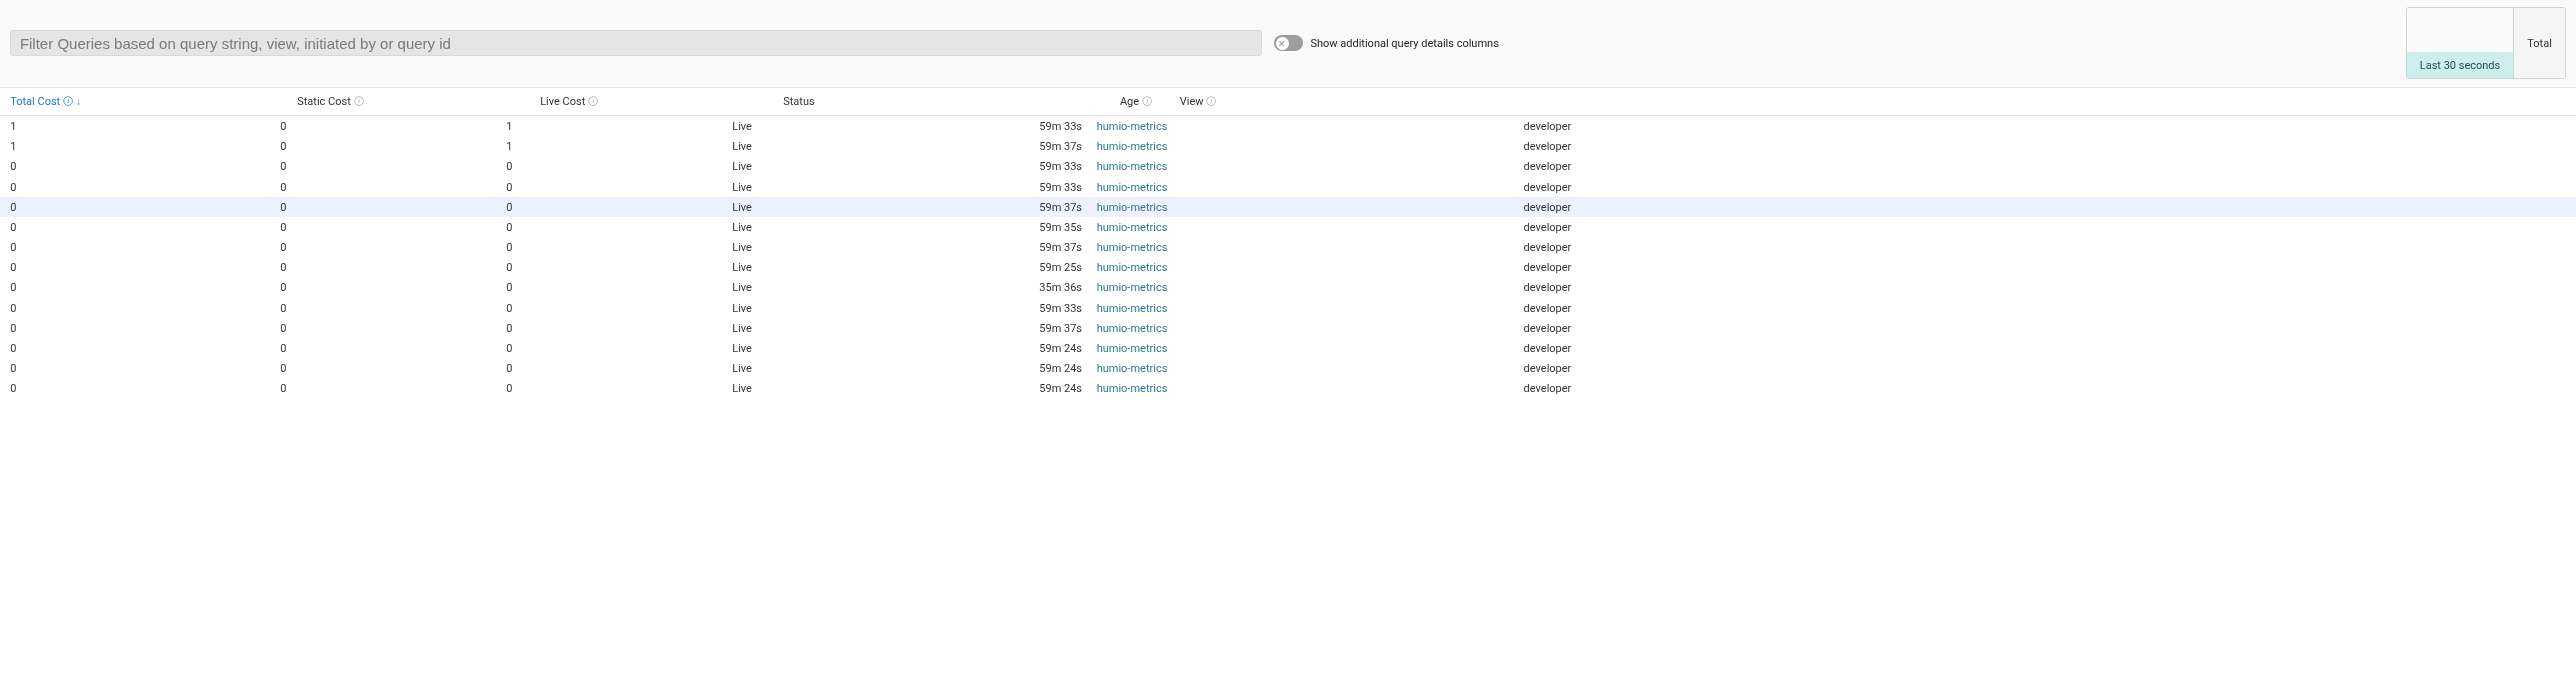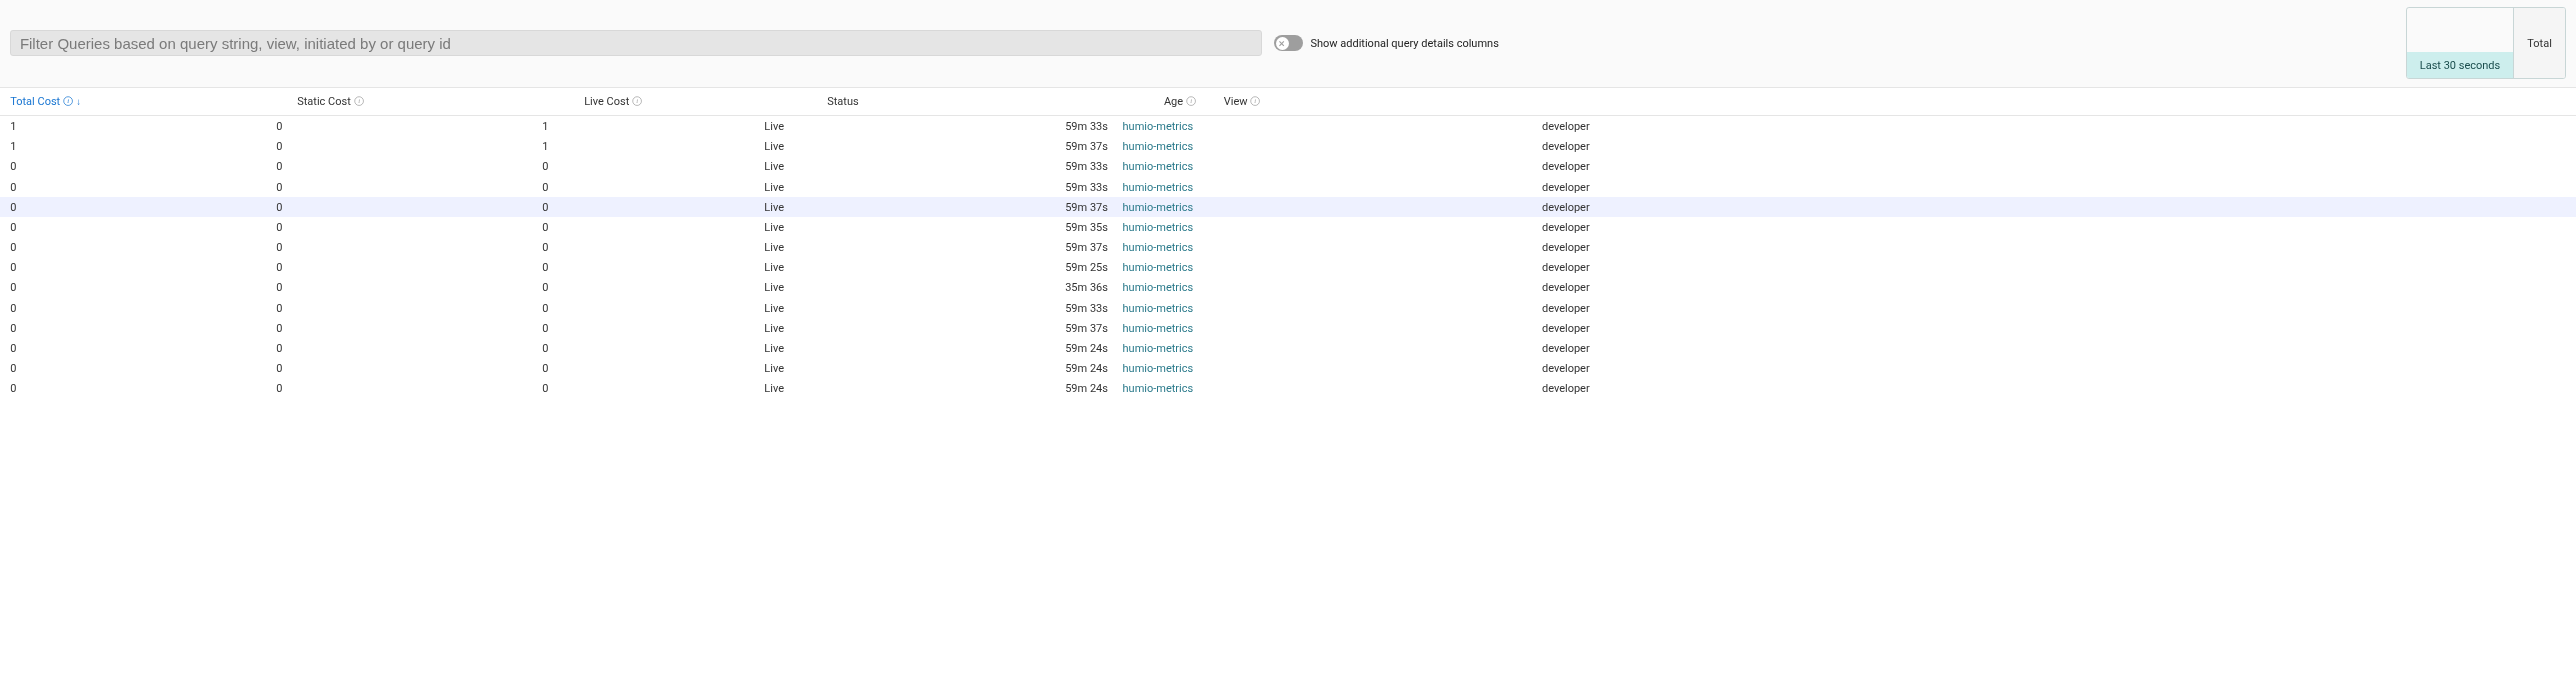--- a/index.html
+++ b/index.html
@@ -115,21 +115,21 @@
     .data-row.highlighted {
       background: #eef1ff;
     }
     .col {
       display: flex;
       align-items: center;
       gap: 2.9px;
     }
     .col-total-cost { width: 9%; }
     .col-static-cost { width: 9%; margin-left: 44px; }
-    .col-live-cost { width: 9%; margin-left: 44px; }
+    .col-live-cost { width: 9%; }
     .col-status { width: 7%; align-items: flex-end; }
     .col-age { width: 7.5%; justify-content: flex-end; padding-right: 14.6px; }
     .header-row .col-age { justify-content: flex-end; }
     .col-view { width: 17%; }
     .col-initiated { width: 41.5%; }
     .sort-col {
       color: #1976d2;
       cursor: pointer;
     }
     .info-icon {

